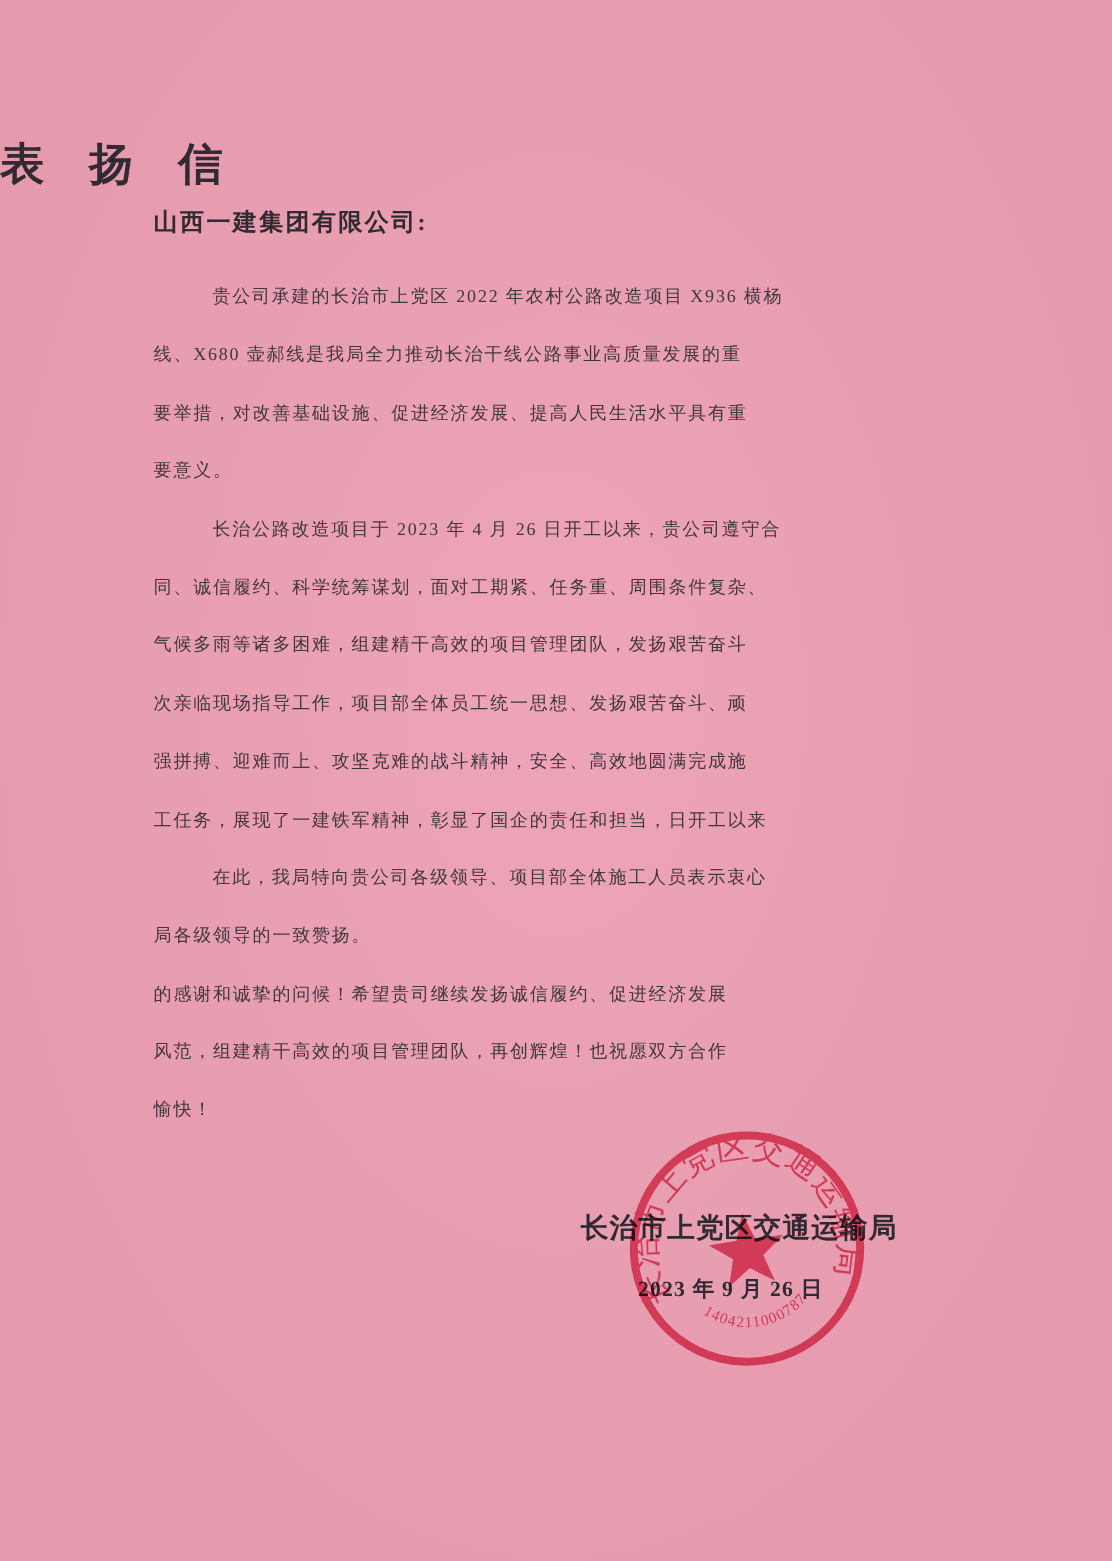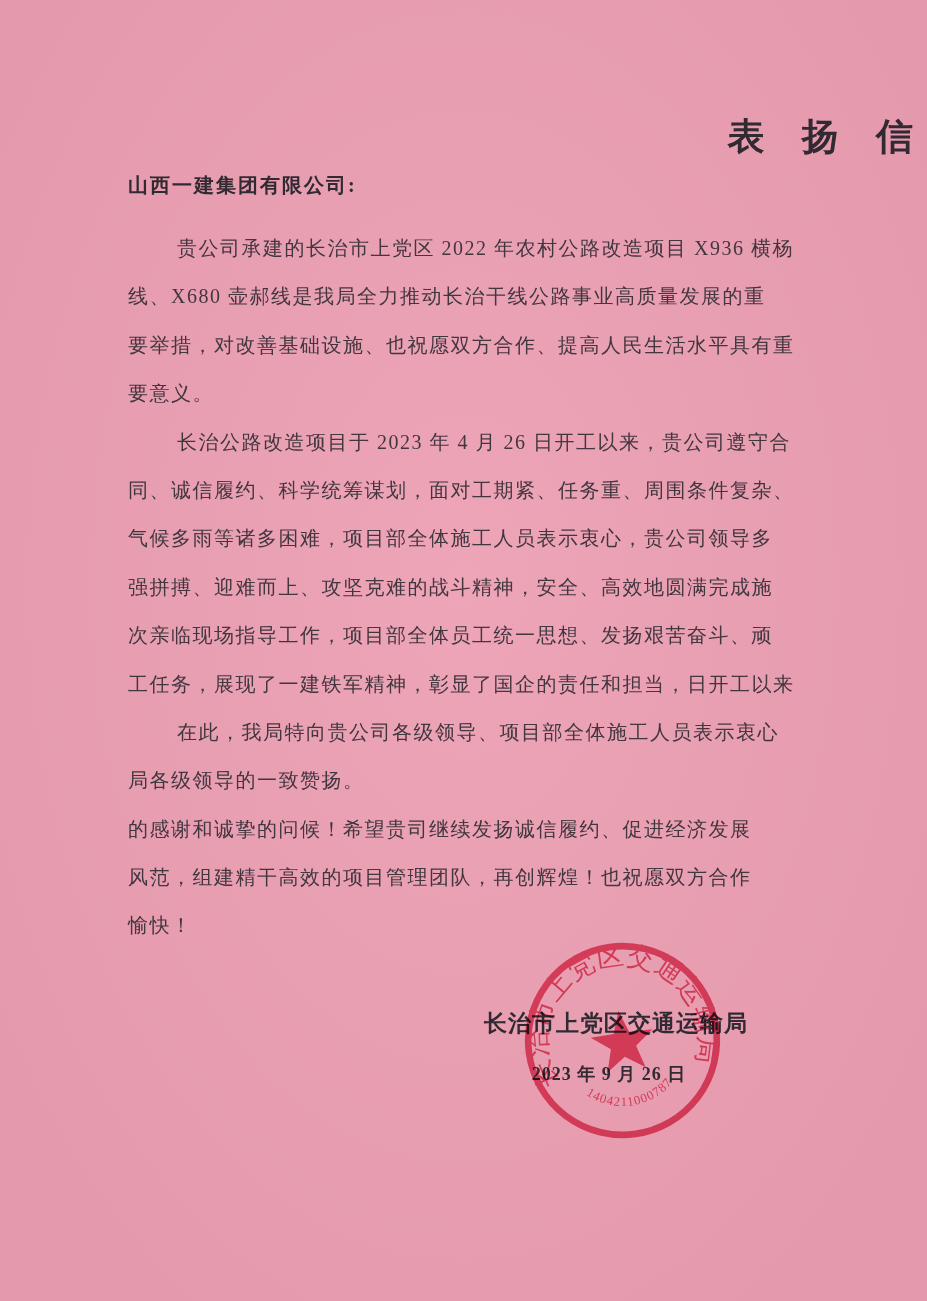--- a/index.html
+++ b/index.html
@@ -16,37 +16,37 @@
   }
   .page{
     position:relative;
     width:927px;height:1301px;
     background:var(--paper);
     background-image:radial-gradient(ellipse at 50% 45%, rgba(255,255,255,0.07), rgba(0,0,0,0.03) 85%);
     overflow:hidden;
   }
   .letter-title{
     position:absolute;top:112px;left:0;width:100%;
-    text-align:right;
+    text-align:left;
     font-size:37px;font-weight:bold;
     letter-spacing:14px;
     color:var(--ink-bold);
   }
   .salutation{
     position:absolute;top:172px;left:128px;
     font-size:20px;font-weight:bold;
     color:var(--ink-bold);
     letter-spacing:2px;
   }
   .body-text{
     position:absolute;top:224px;left:128px;width:690px;
     color:var(--ink);
   }
   .body-line{
-    font-size:20px;
+    font-size:15px;
     height:48.4px;
     line-height:48.4px;
     letter-spacing:1.5px;
     white-space:nowrap;
   }
   .body-line.indent{padding-left:49px;}
   .closing{
     position:absolute;left:484px;width:250px;
     text-align:center;
     color:var(--ink-bold);
@@ -69,27 +69,27 @@
 
 <div class="page">
 
   <div class="letter-title">表 扬 信</div>
 
   <div class="salutation">山西一建集团有限公司:</div>
 
   <div class="body-text">
     <div class="body-line indent">贵公司承建的长治市上党区 2022 年农村公路改造项目 X936 横杨</div>
     <div class="body-line">线、X680 壶郝线是我局全力推动长治干线公路事业高质量发展的重</div>
-    <div class="body-line">要举措，对改善基础设施、也祝愿双方合作、提高人民生活水平具有重</div>
+    <div class="body-line">要举措，对改善基础设施、促进经济发展、提高人民生活水平具有重</div>
     <div class="body-line">要意义。</div>
     <div class="body-line indent">长治公路改造项目于 2023 年 4 月 26 日开工以来，贵公司遵守合</div>
     <div class="body-line">同、诚信履约、科学统筹谋划，面对工期紧、任务重、周围条件复杂、</div>
-    <div class="body-line">气候多雨等诸多困难，项目部全体施工人员表示衷心，贵公司领导多</div>
+    <div class="body-line">气候多雨等诸多困难，组建精干高效的项目管理团队，发扬艰苦奋斗</div>
+    <div class="body-line">次亲临现场指导工作，项目部全体员工统一思想、发扬艰苦奋斗、顽</div>
     <div class="body-line">强拼搏、迎难而上、攻坚克难的战斗精神，安全、高效地圆满完成施</div>
-    <div class="body-line">次亲临现场指导工作，项目部全体员工统一思想、发扬艰苦奋斗、顽</div>
     <div class="body-line">工任务，展现了一建铁军精神，彰显了国企的责任和担当，日开工以来</div>
     <div class="body-line indent">在此，我局特向贵公司各级领导、项目部全体施工人员表示衷心</div>
     <div class="body-line">局各级领导的一致赞扬。</div>
     <div class="body-line">的感谢和诚挚的问候！希望贵司继续发扬诚信履约、促进经济发展</div>
     <div class="body-line">风范，组建精干高效的项目管理团队，再创辉煌！也祝愿双方合作</div>
     <div class="body-line">愉快！</div>
   </div>
 
   <div class="closing signature">长治市上党区交通运输局</div>
   <div class="closing date">2023 年 9 月 26 日</div>

